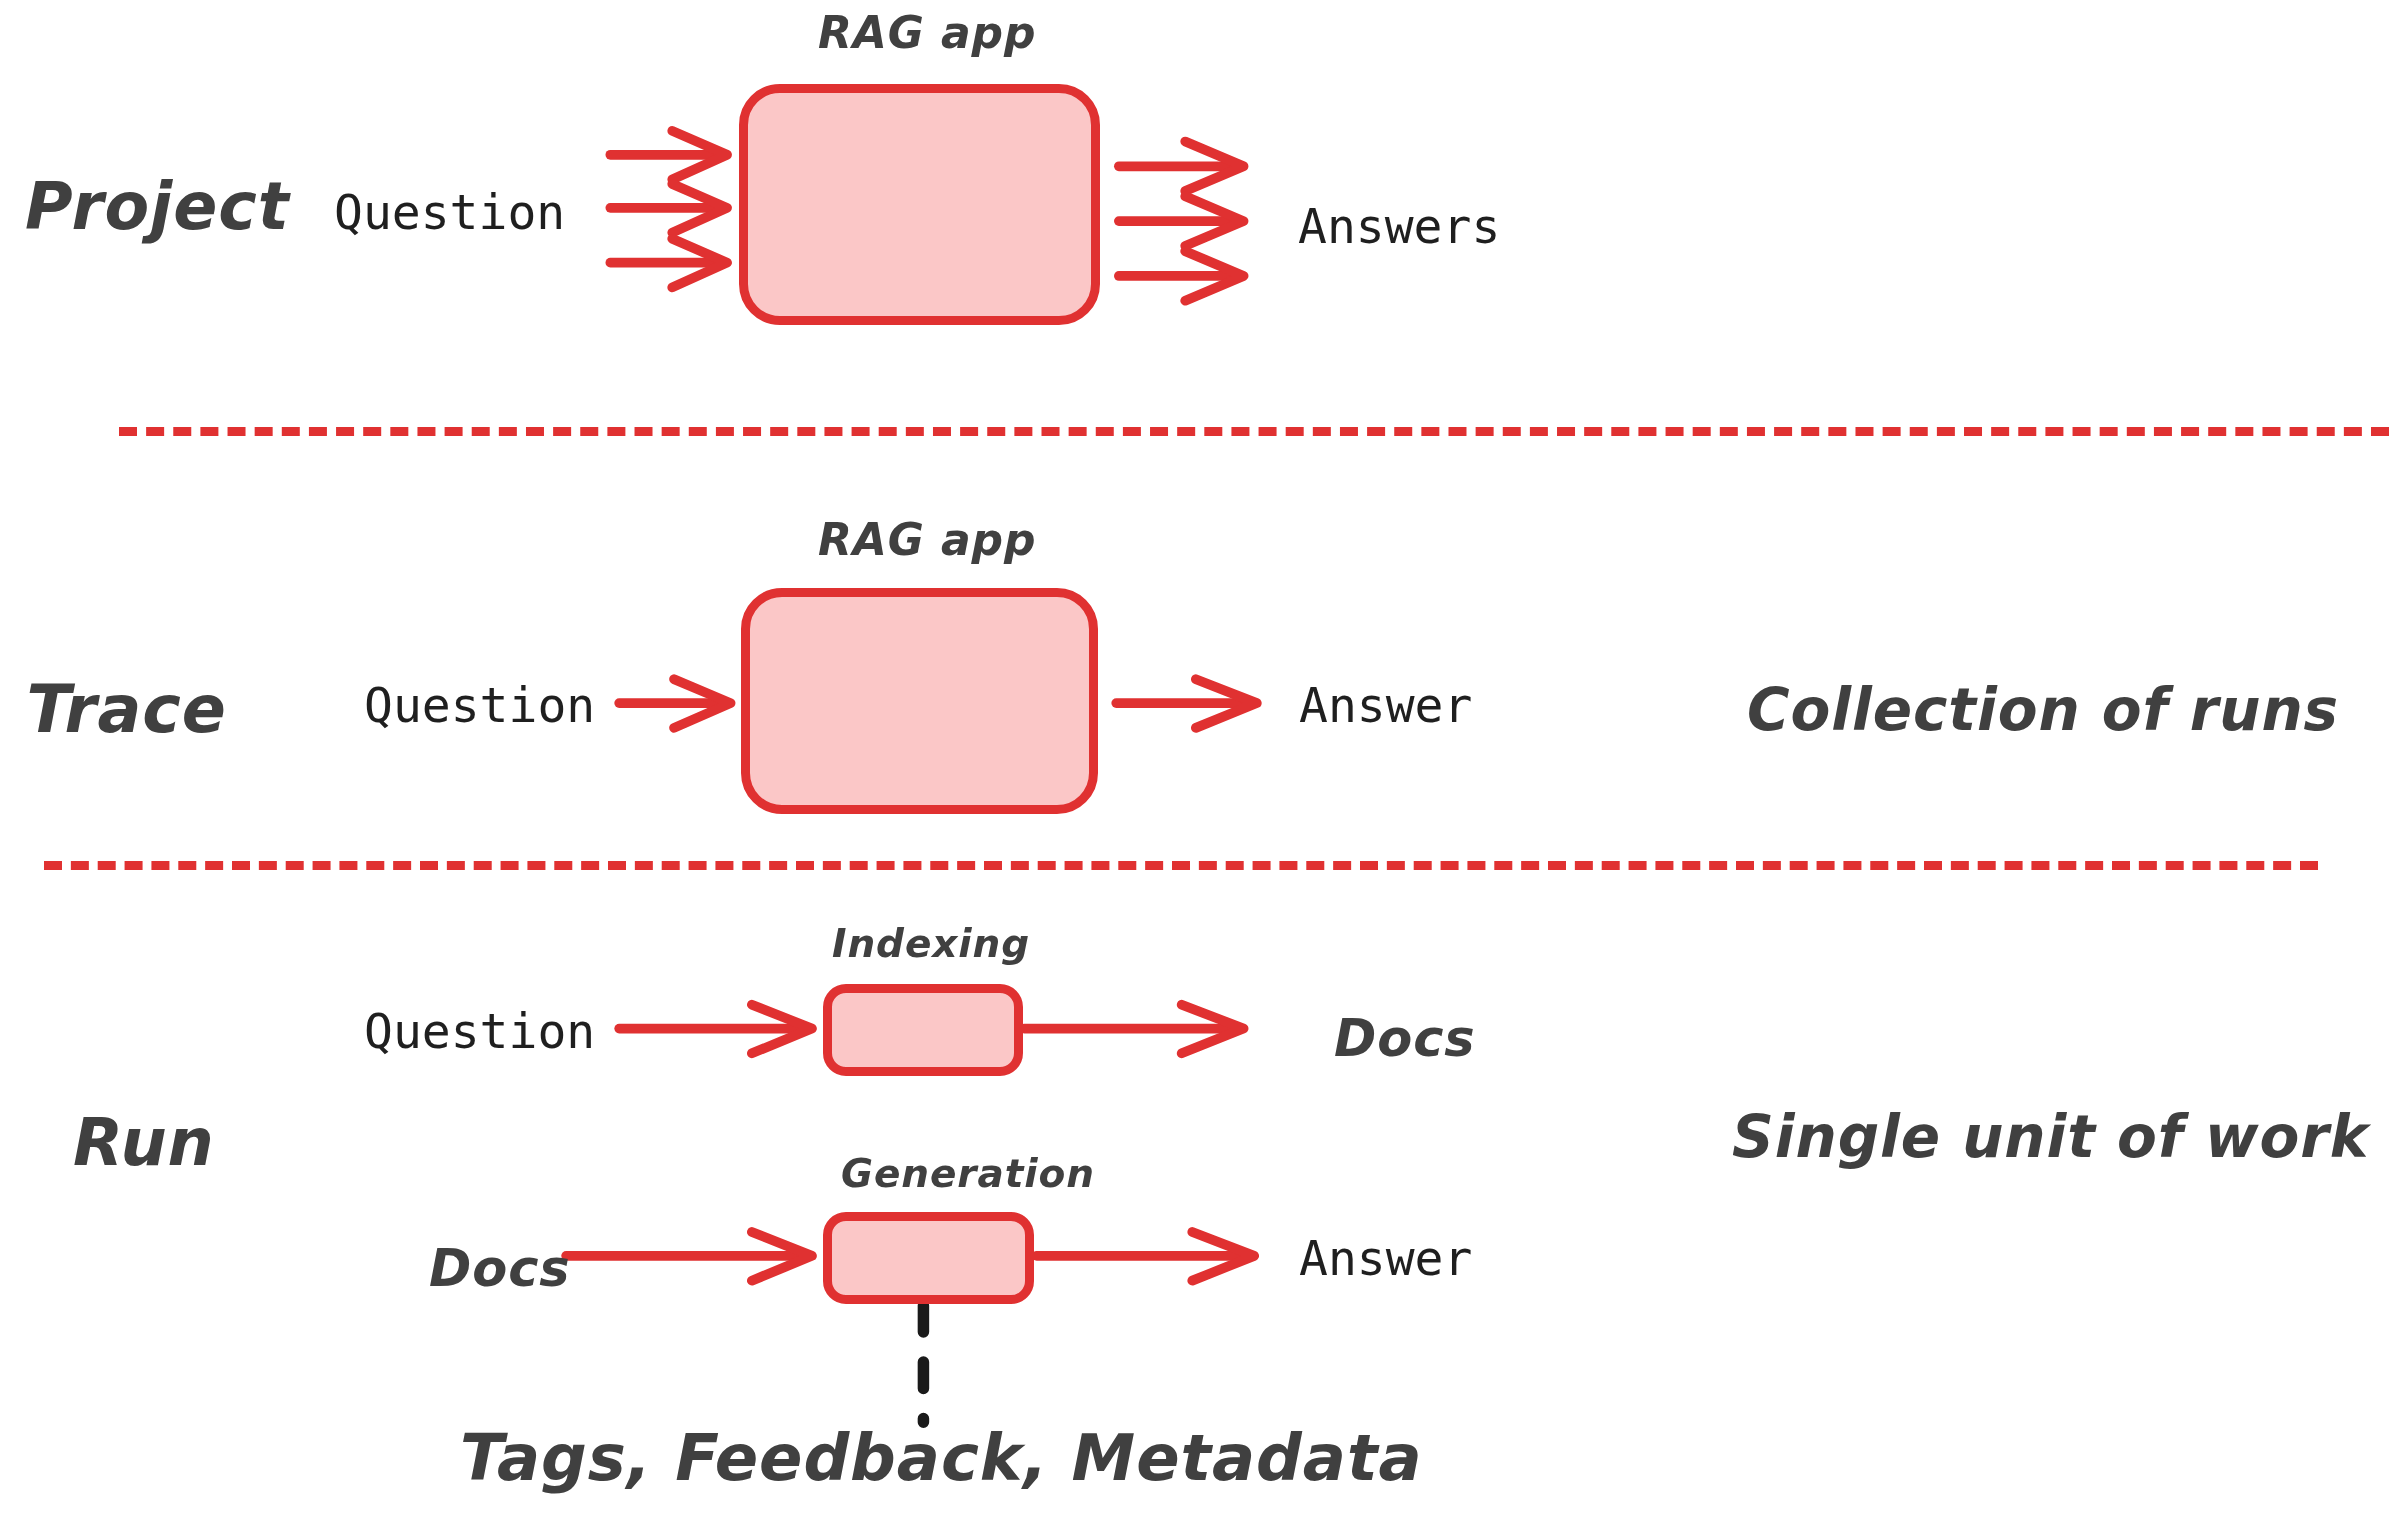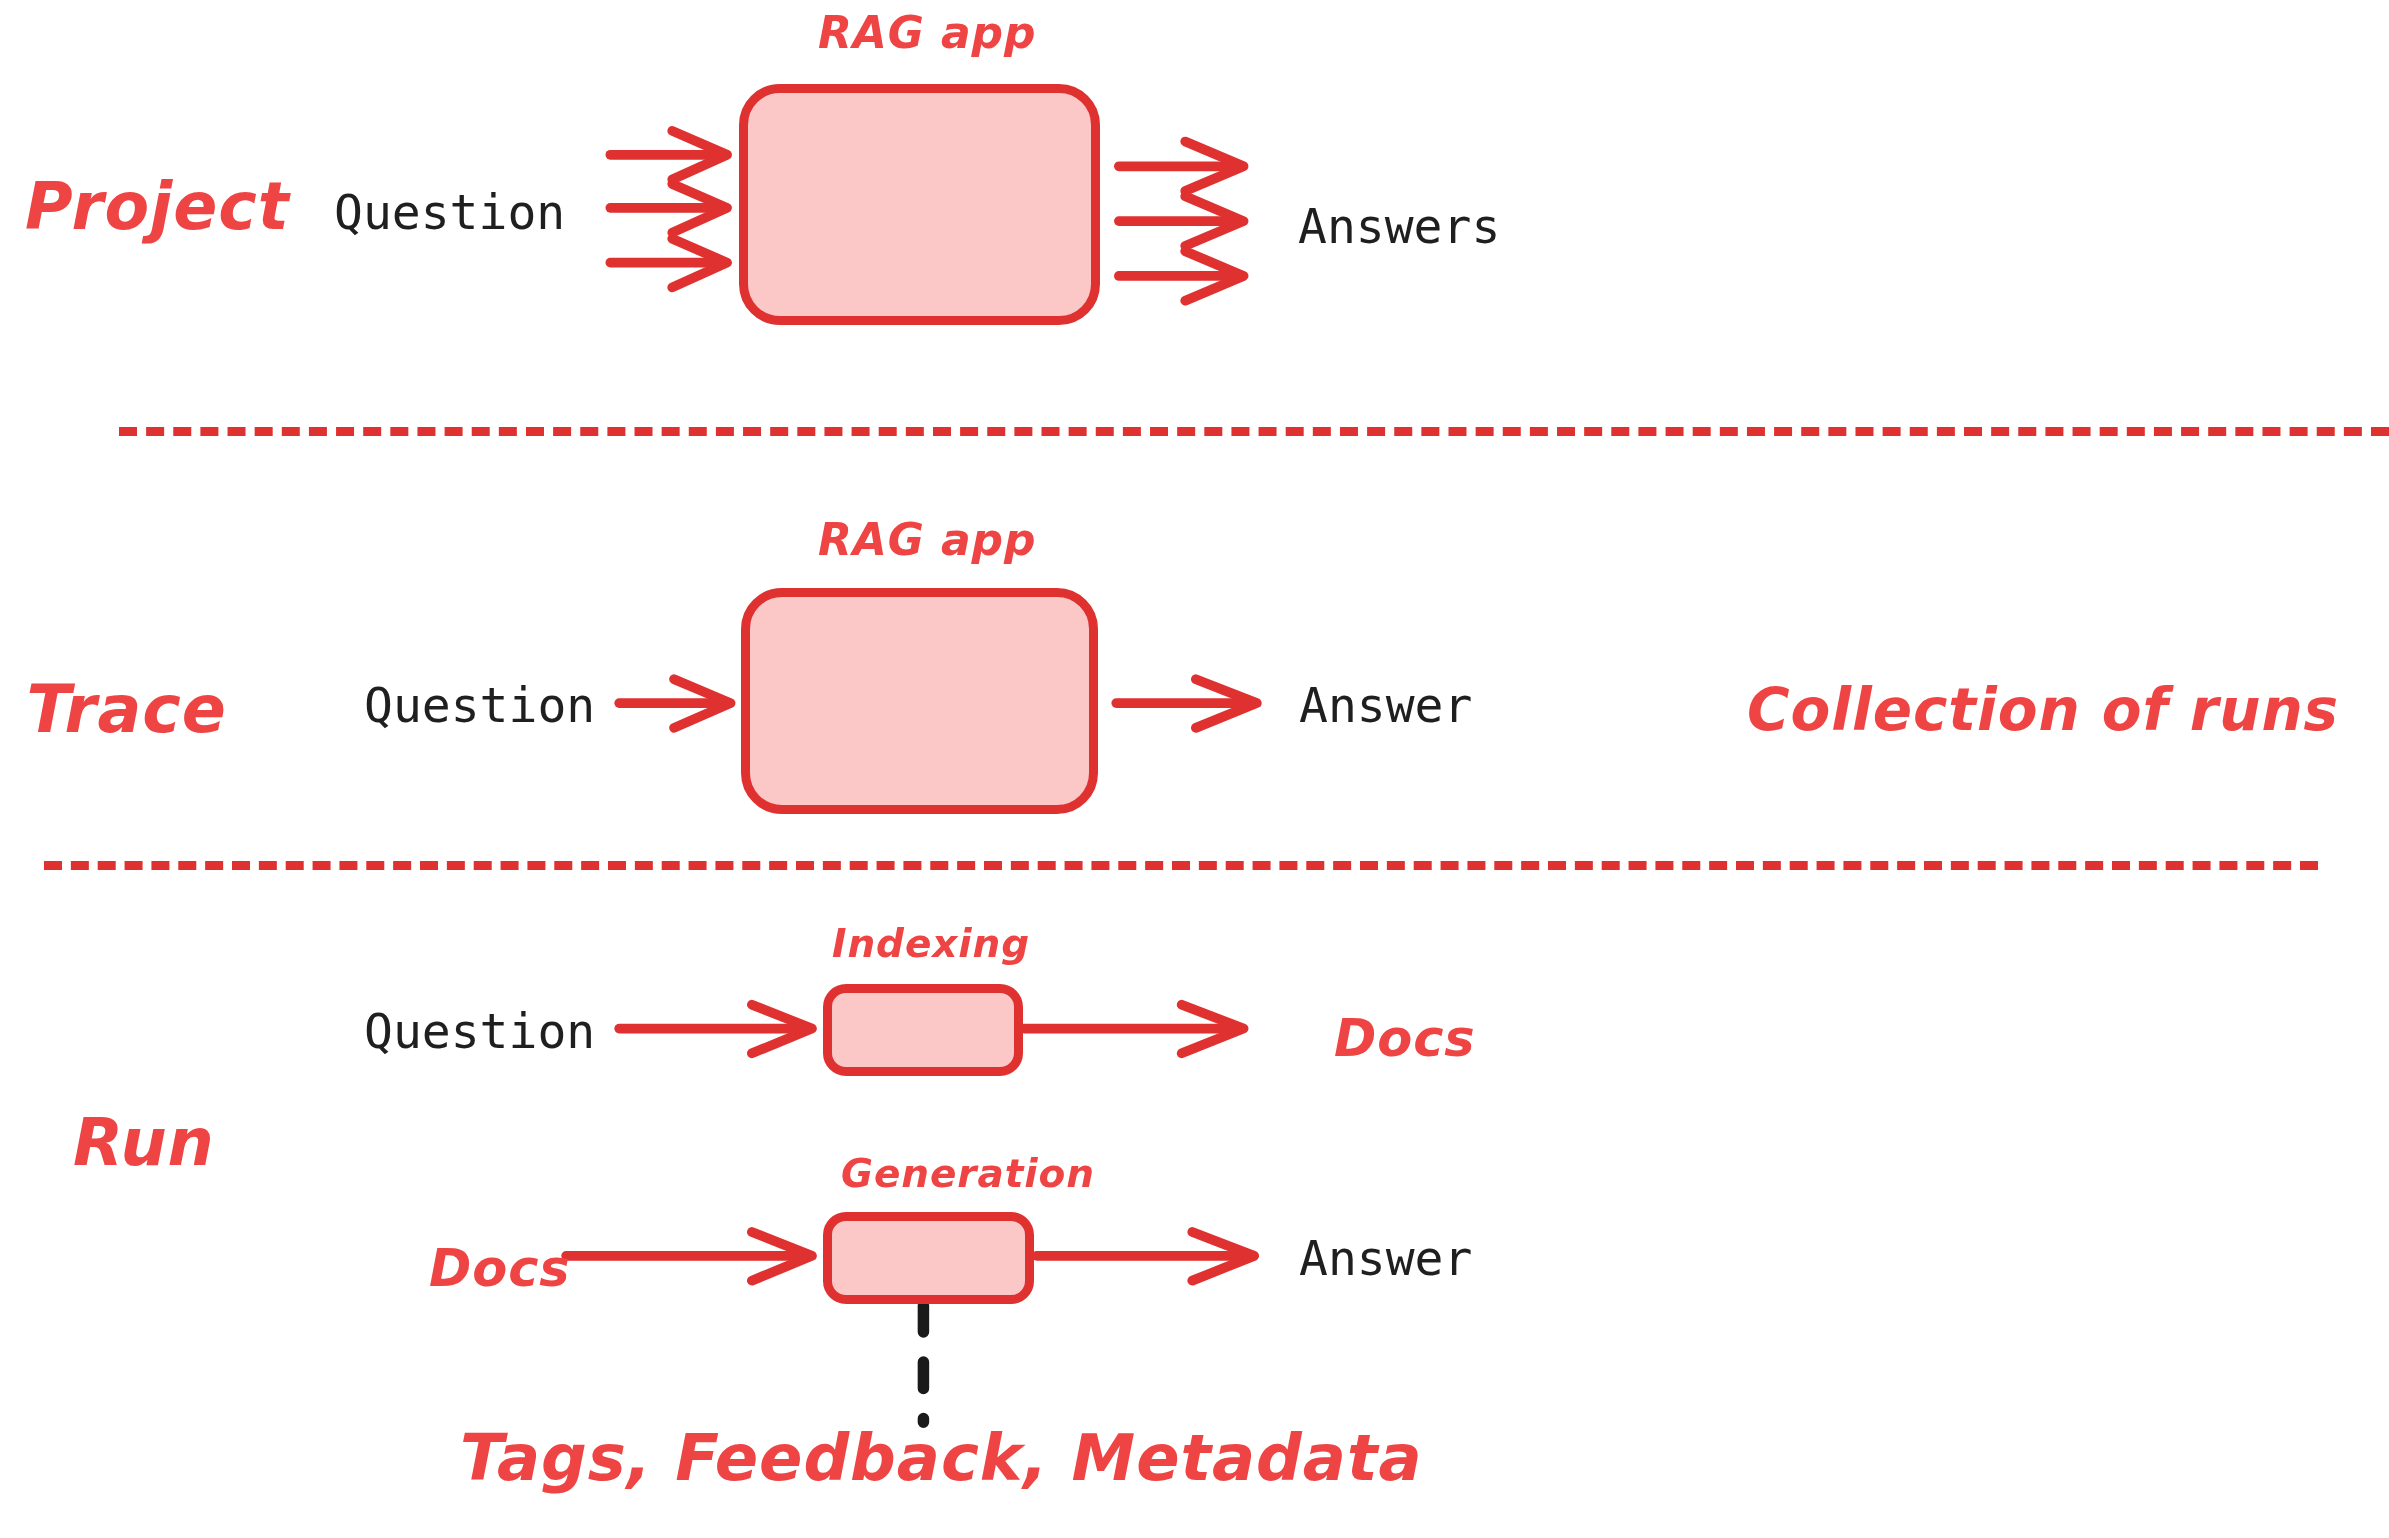--- a/index.html
+++ b/index.html
@@ -13,21 +13,21 @@
   #canvas {
     position: relative;
     width: 2389px;
     height: 1538px;
     background: #ffffff;
   }
 
   
   .hand {
     position: absolute;
-    color: #ef4444;
+    color: #404040;
     font-family: "DejaVu Sans", sans-serif;
     font-weight: 700;
     font-style: italic;
     letter-spacing: 0.9px;
     white-space: nowrap;
     line-height: 1;
   }
   .mono {
     position: absolute;
     color: #1f1f1f;
@@ -179,15 +179,16 @@
   <div class="hand io-hand" style="left:429px; top:1231px;">Docs</div>
 
   <div class="hand box-cap-sm" style="left:841px; top:1154px;text-align:right;">Generation</div>
 
   <div class="node node-sm" style="left:823px; top:1212px; width:211px; height:92px;"></div>
 
   <div class="mono io-mono" style="left:1299px; top:1234px;">Answer</div>
 
   <div class="hand bottom-note" style="left:460px; top:1426px;">Tags, Feedback, Metadata</div>
 
+  <div class="hand row-desc" style="left:1732px; top:1108px;">Single unit of work</div>
 
 </div>
 
 
 </body></html>

